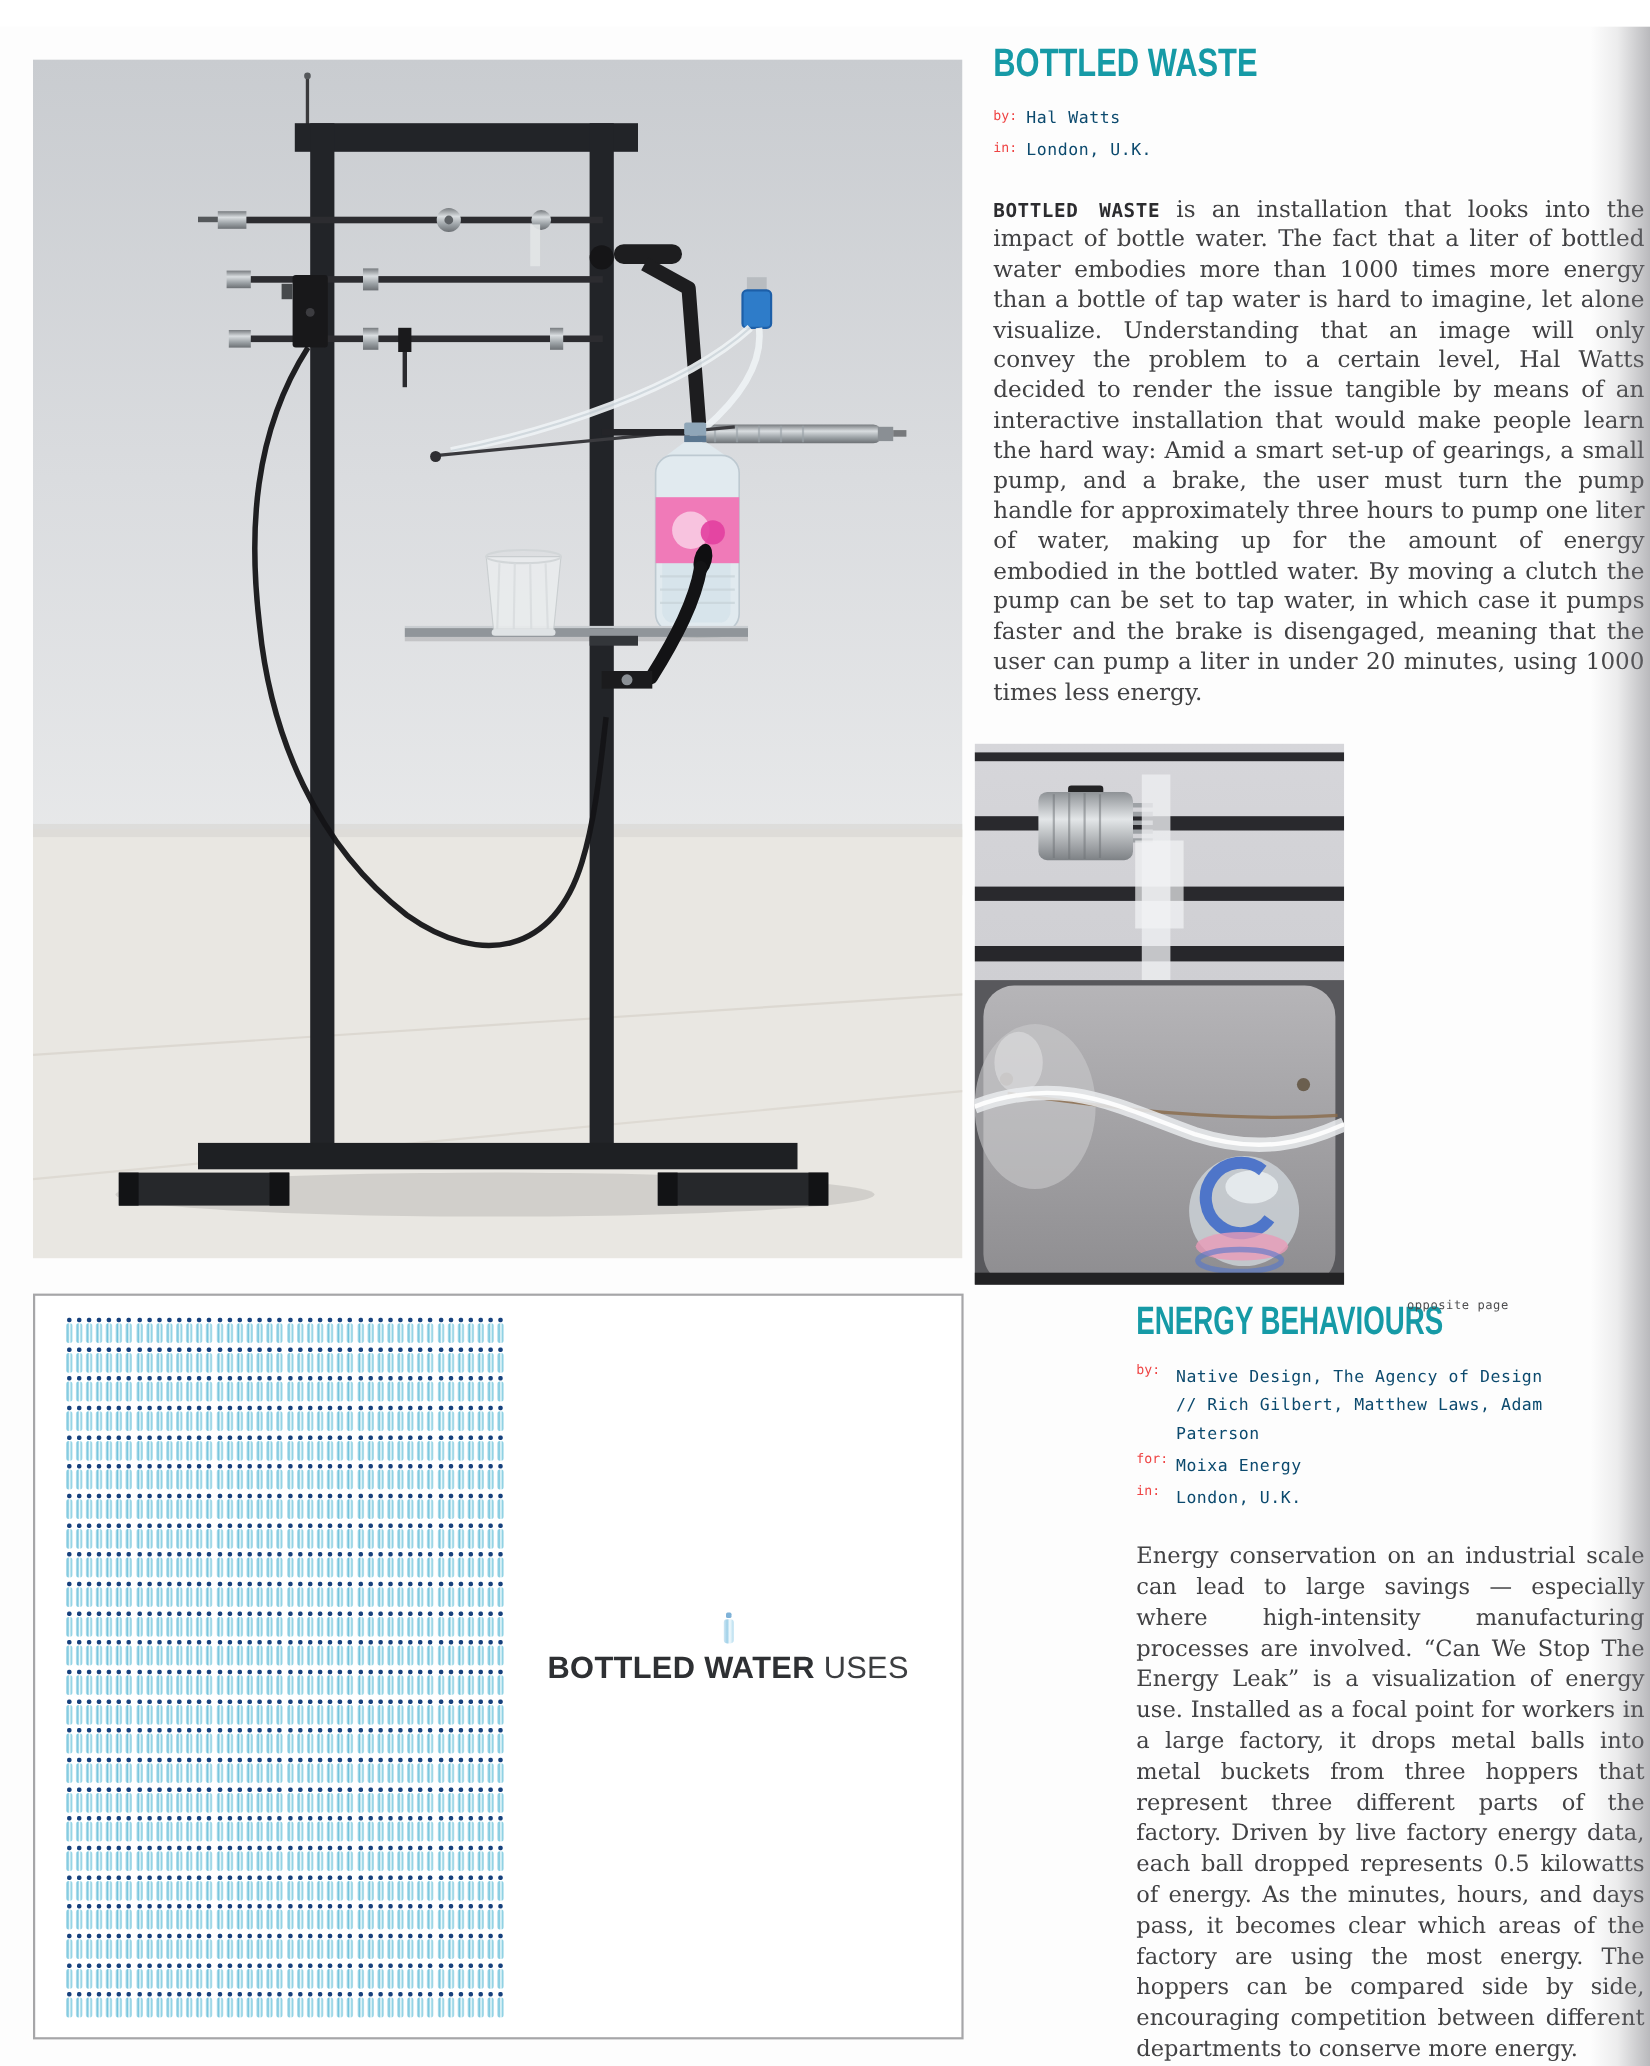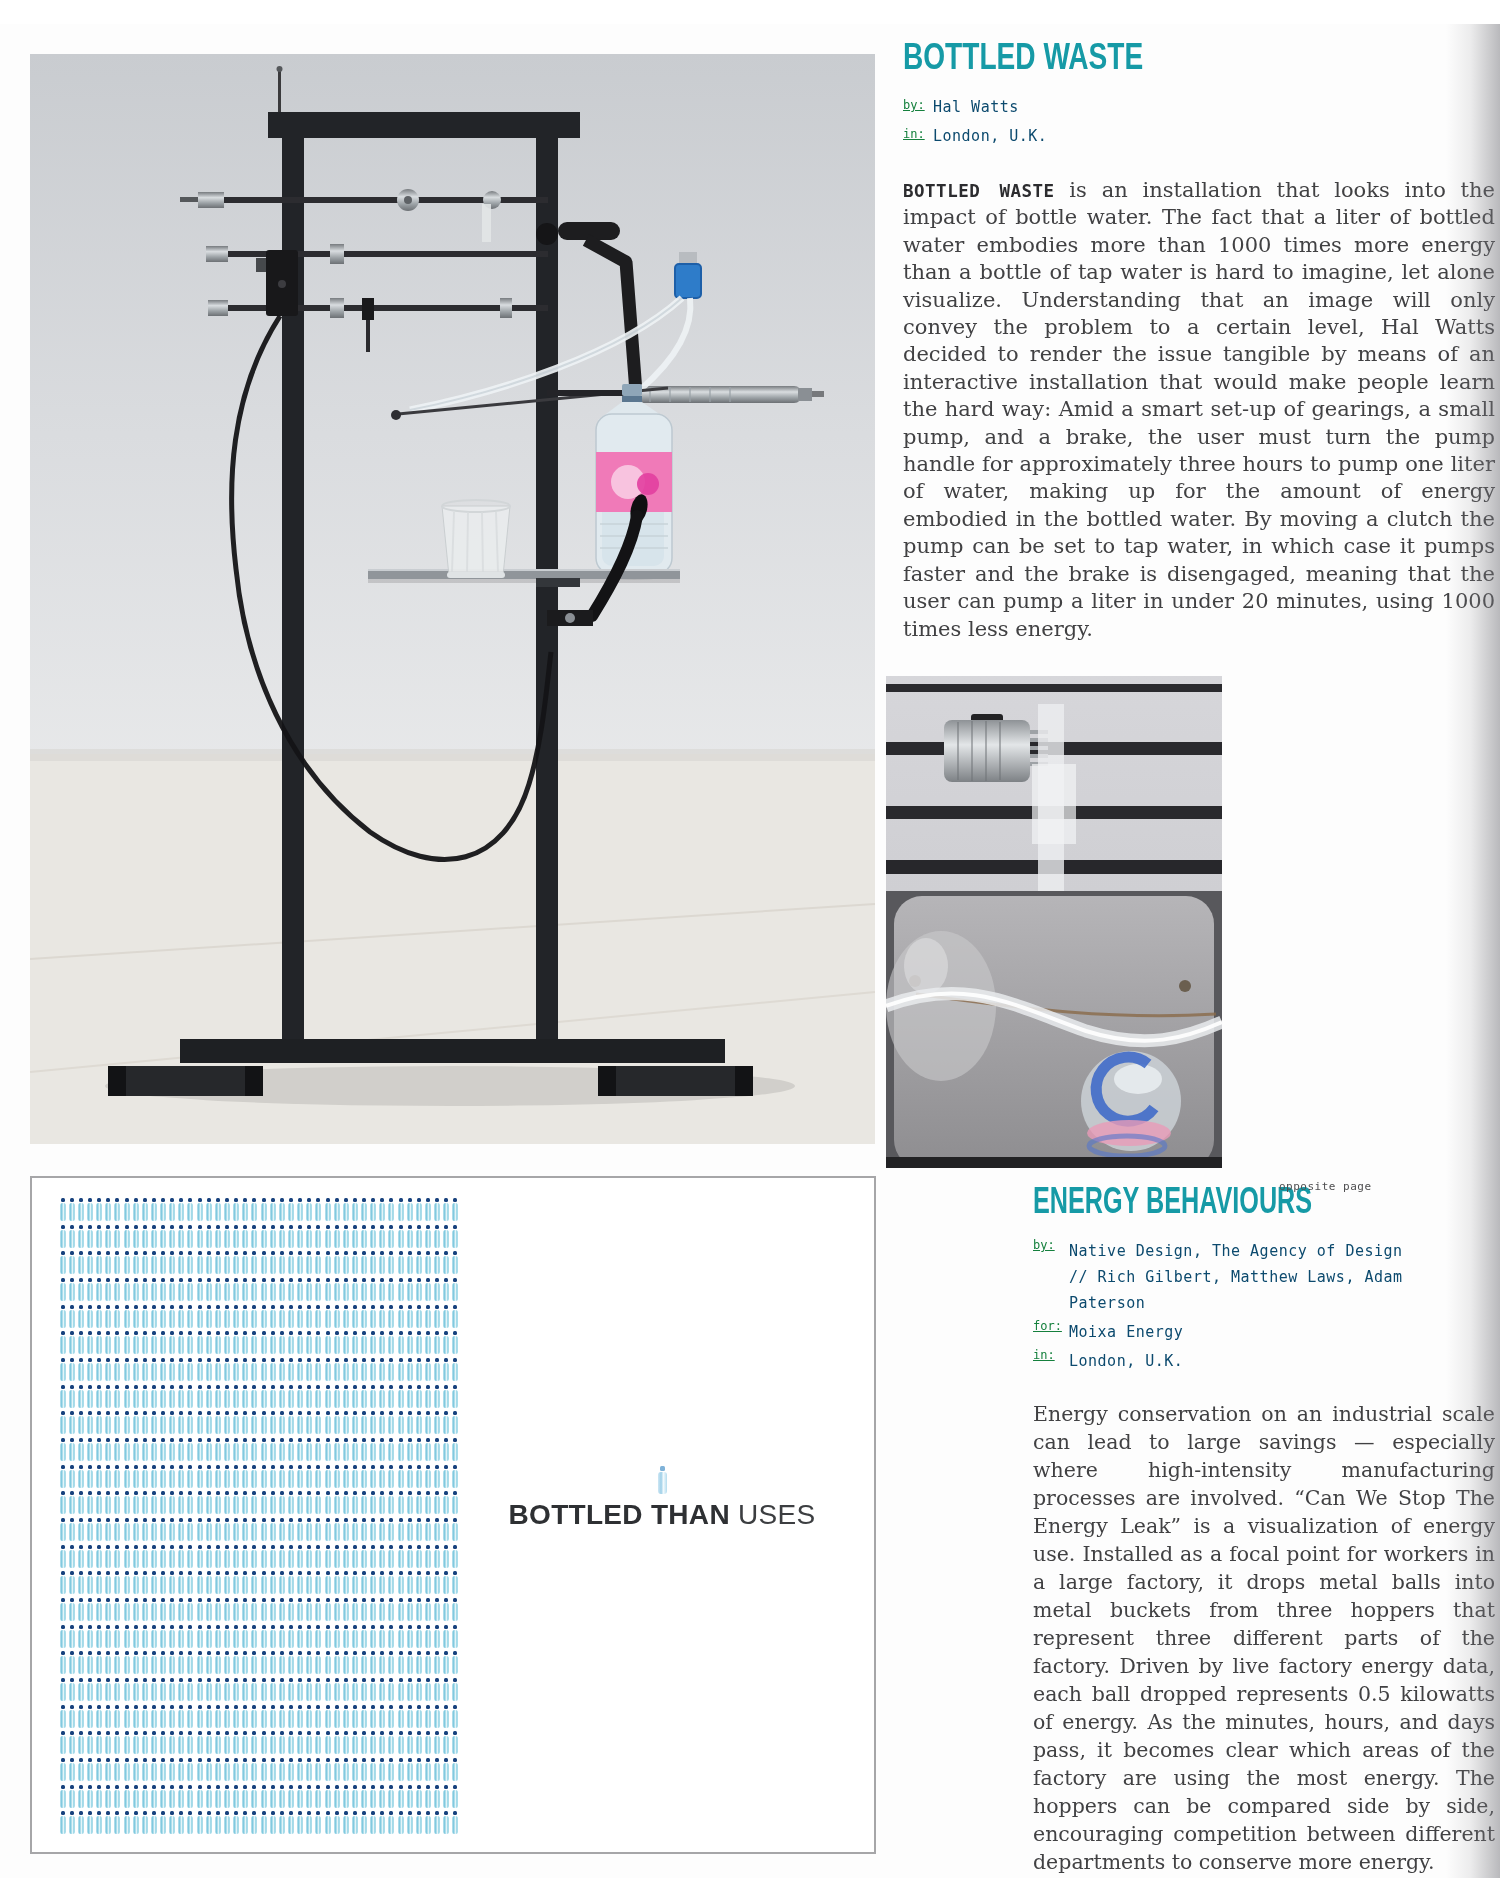--- a/index.html
+++ b/index.html
@@ -11,21 +11,21 @@
   .photo-detail{position:absolute;left:886px;top:652px;width:336px;height:492px;margin:0;}
   .photo-main svg,.photo-detail svg{display:block;width:100%;height:100%;}
 
   
   .article-1{position:absolute;left:903px;top:12px;width:592px;}
   .art-title{display:inline-block;margin:0;font:700 36px "Liberation Sans",sans-serif;
              color:var(--accent,#169aa6);letter-spacing:0px;transform:scaleX(.78);
              transform-origin:left top;white-space:nowrap;}
   .byline{margin-top:20px;}
   .byl-row{line-height:29px;white-space:nowrap;}
-  .byl-label{display:inline-block;width:30px;font:12px "DejaVu Sans Mono",monospace;color:#15803d;vertical-align:top;text-decoration:underline;}
+  .byl-label{display:inline-block;width:30px;font:12px "DejaVu Sans Mono",monospace;color:#ef4444;vertical-align:top;}
   .byl-val{display:inline-block;font:15px "DejaVu Sans Mono",monospace;letter-spacing:.5px;color:#0c4a6e;vertical-align:top;}
   .body-copy{font-family:"DejaVu Serif",serif;color:#414143;text-align:justify;}
   .article-1 .body-copy{margin:21px 0 0 0;font-size:21px;line-height:27.4px;}
   .lead{font:700 17.5px "DejaVu Sans Mono",monospace;letter-spacing:.5px;color:#2c2c2f;}
 
   
   .article-2{position:absolute;left:1033px;top:1156px;width:462px;}
   .title-row{position:relative;height:44px;}
   .title-note{position:absolute;left:246px;top:0px;font:11px "DejaVu Sans Mono",monospace;
               letter-spacing:.5px;color:#4e4e50;white-space:nowrap;}
@@ -1289,21 +1289,21 @@
         <i class="bottle"></i>
         <i class="bottle"></i>
         <i class="bottle"></i>
         <i class="bottle"></i>
         <i class="bottle"></i>
         <i class="bottle"></i>
         <i class="bottle"></i>
       </div>
     <div class="caption">
       <span class="cap-icon"></span>
-      <div class="cap-line"><b>BOTTLED THAN</b><span> USES</span></div>
+      <div class="cap-line"><b>BOTTLED WATER</b><span> USES</span></div>
     </div>
   </section>
 
   <section class="article-2">
     <div class="title-row">
       <h1 class="art-title" style="transform:scaleX(.70);">ENERGY BEHAVIOURS</h1>
       <span class="title-note">opposite page</span>
     </div>
     <div class="byline">
       <div class="byl-row">

